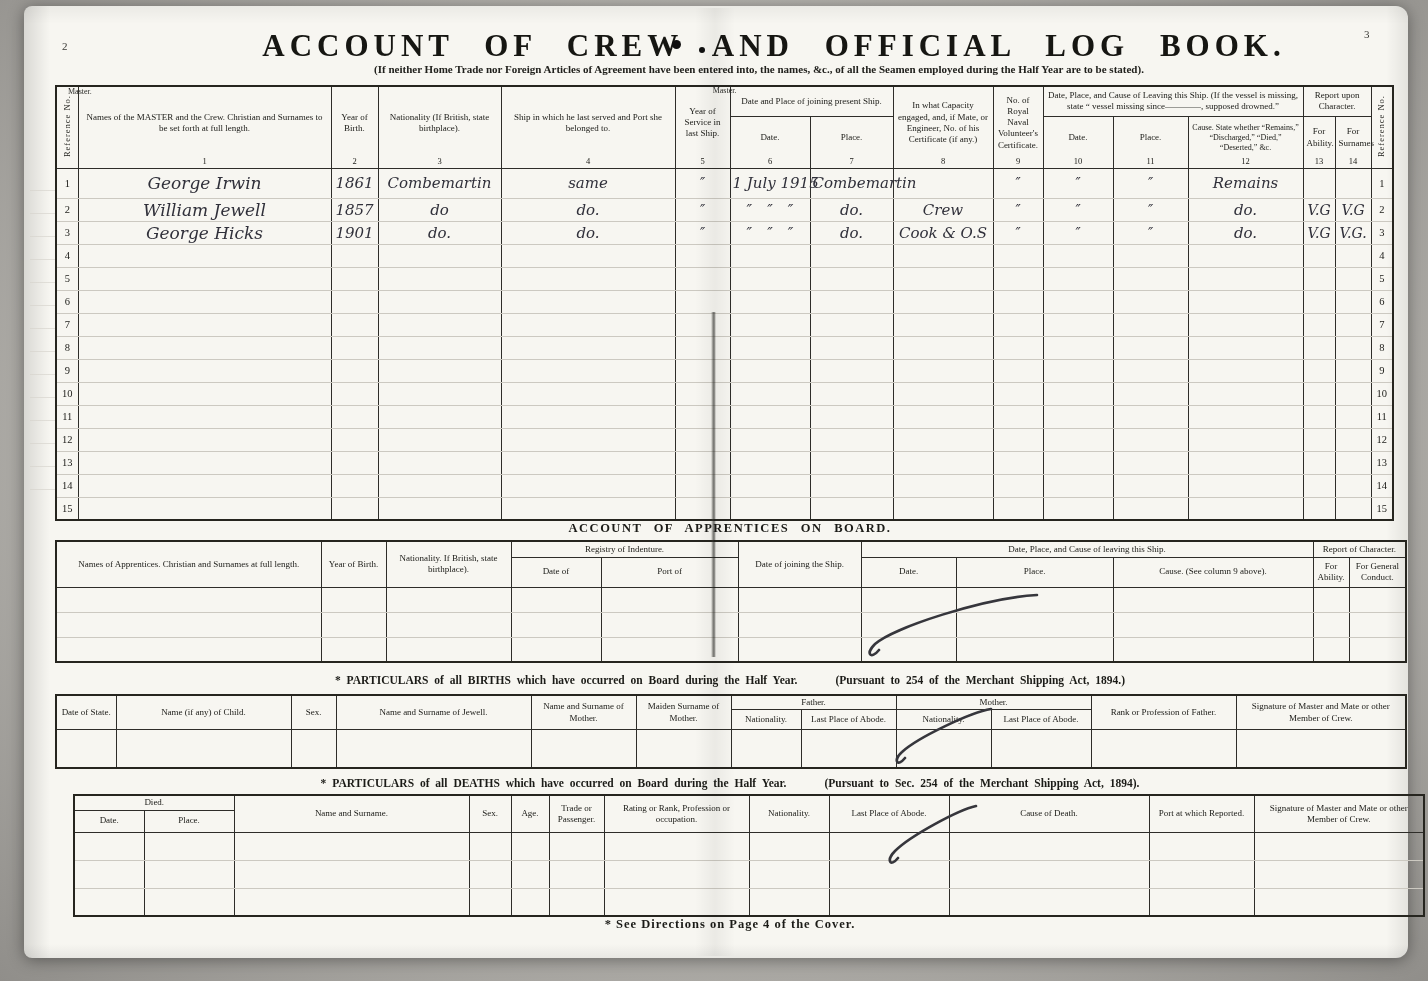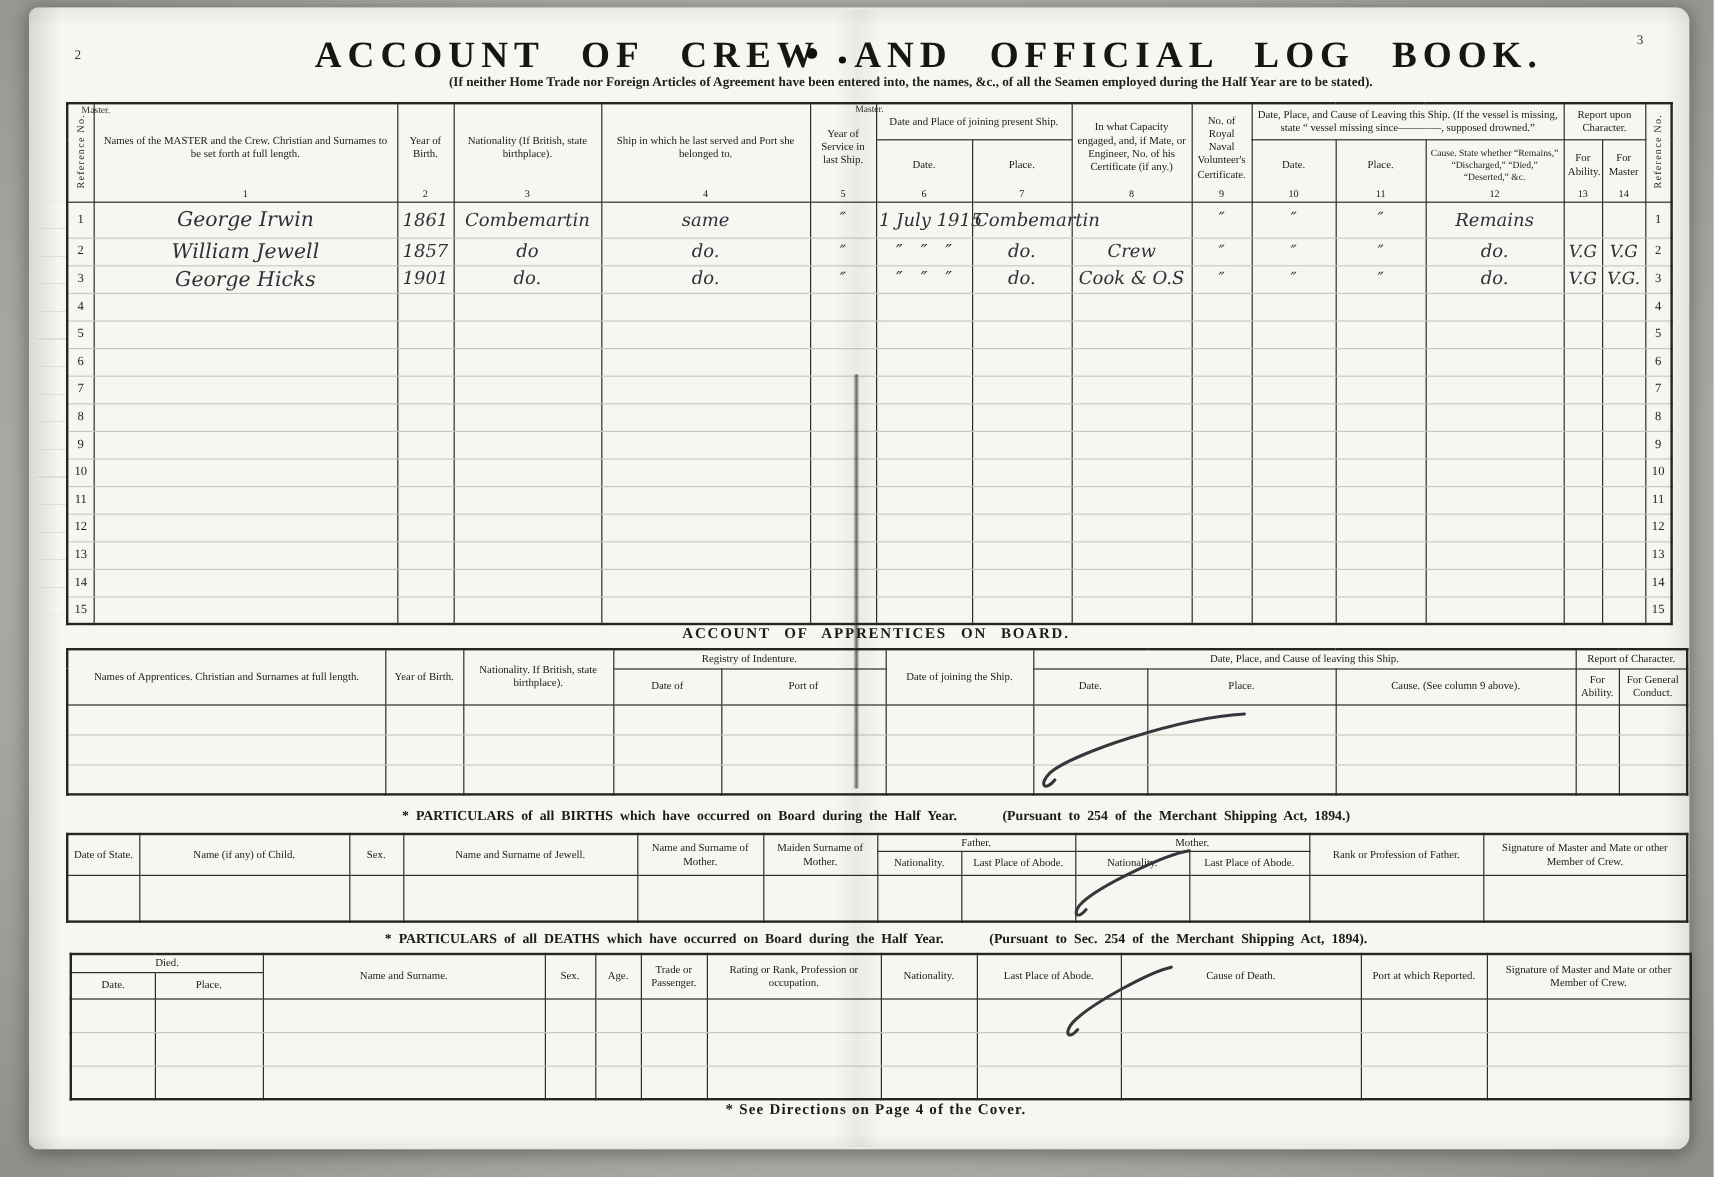--- a/index.html
+++ b/index.html
@@ -72,21 +72,21 @@
   .appr{left:55px;top:540px;width:1350px;}
   .appr thead tr.ag{height:16px;}
   .appr thead tr.as{height:30px;}
   .appr tbody tr{height:25px;}
 
   .births{left:55px;top:694px;width:1350px;}
   .births thead tr.bg{height:14px;}
   .births thead tr.bs{height:20px;}
   .births tbody tr{height:38px;}
 
-  .deaths{left:58px;top:794px;width:1350px;}
+  .deaths{left:73px;top:794px;width:1350px;}
   .deaths thead tr.dg{height:15px;}
   .deaths thead tr.ds{height:22px;}
   .deaths tbody tr{height:28px;}
 
   .crease{position:absolute;left:711px;top:312px;width:5px;height:345px;z-index:4;
           background:linear-gradient(to right, rgba(60,60,55,0), rgba(55,55,50,.55) 40%, rgba(25,25,22,.6) 60%, rgba(60,60,55,0));}
   .fold-shade{position:absolute;left:695px;top:8px;width:40px;height:948px;z-index:3;
           background:linear-gradient(to right, rgba(0,0,0,0), rgba(0,0,0,.05) 50%, rgba(0,0,0,0));}
   .tick{position:absolute;z-index:5;}
   .tick path{stroke:#36363c;stroke-width:2.6;fill:none;stroke-linecap:round;}
@@ -189,21 +189,21 @@
           </th>
         <th class="hc cause-h">
             <div class="hlab">Cause. State whether “Remains,” “Discharged,” “Died,” “Deserted,” &amp;c.</div>
             <div class="hnum">12</div>
           </th>
         <th class="hc">
             <div class="hlab">For Ability.</div>
             <div class="hnum">13</div>
           </th>
         <th class="hc">
-            <div class="hlab">For Master</div>
+            <div class="hlab">For Surnames</div>
             <div class="hnum">14</div>
           </th>
       </tr>
     </thead>
     <tbody id="crew-body">
         <tr>
           <td class="c-ref refcell">1</td>
           <td class="c-name"><span class="hw">George Irwin</span><span class="printed pl">Master.</span></td>
           <td class="c-birth"><span class="hw">1861</span></td>
           <td class="c-nationality"><span class="hw">Combemartin</span></td>

